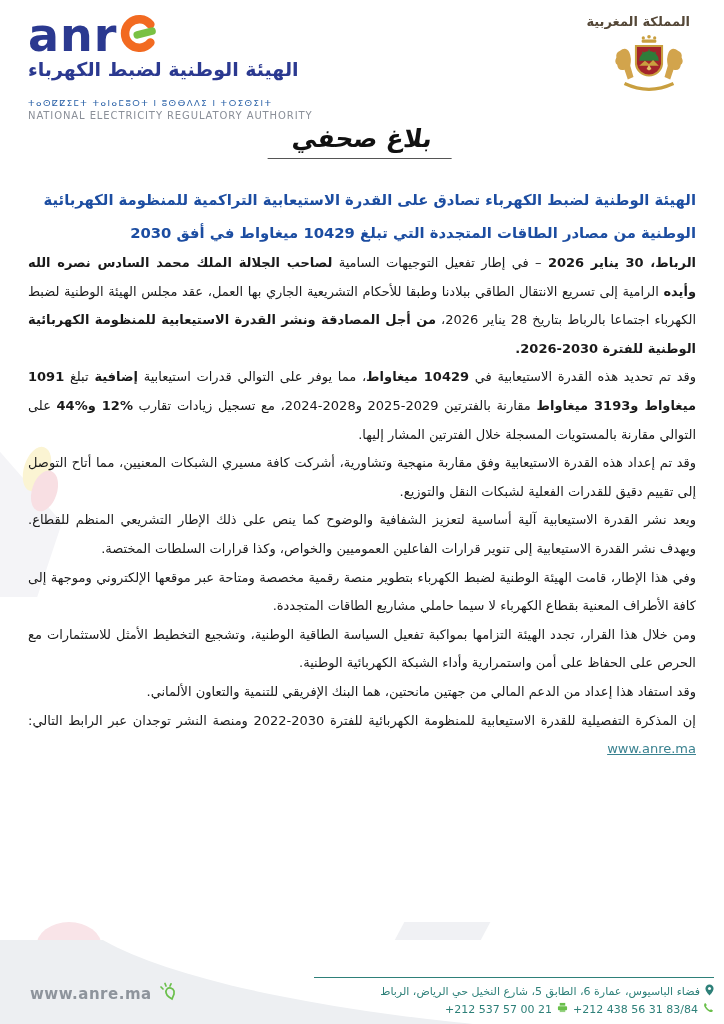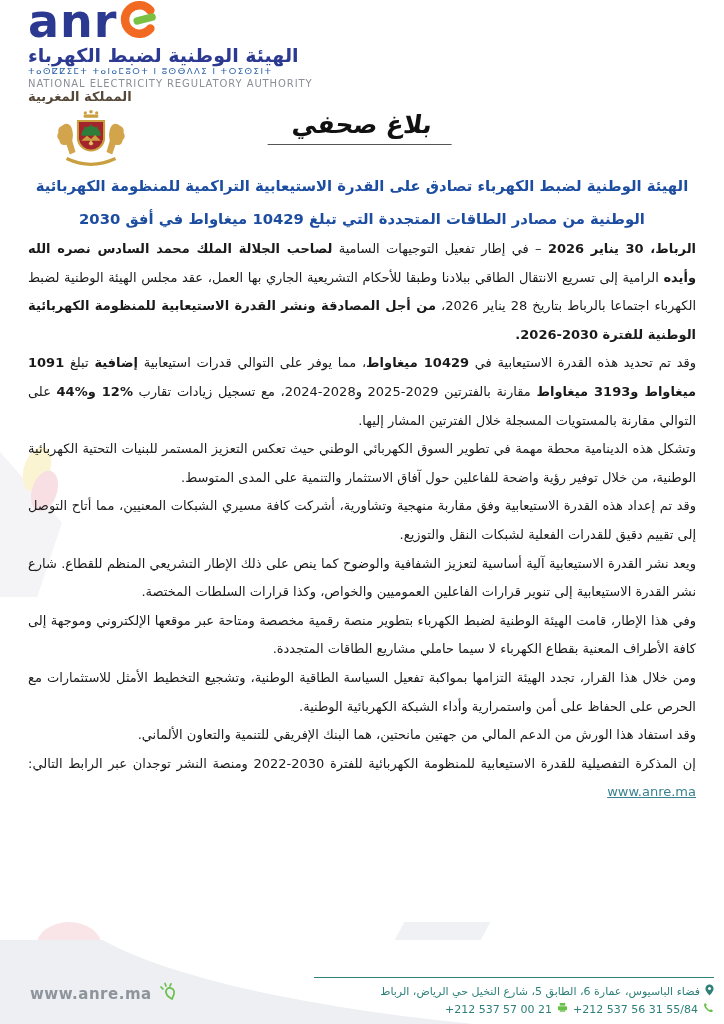--- a/index.html
+++ b/index.html
@@ -1,39 +1,39 @@
 <!DOCTYPE html>
 <html lang="ar"><head>
 <meta charset="utf-8">
 <style>
   html,body{margin:0;padding:0;background:#888;}
   .page{position:relative;width:724px;height:1024px;background:#ffffff;margin:0 auto;
         overflow:hidden;font-family:"DejaVu Sans",sans-serif;}
   .content{position:absolute;left:28px;right:28px;top:0;}
 
   
-  header{display:flex;justify-content:space-between;align-items:flex-start;height:100px;flex-direction:column;}
+  header{display:flex;justify-content:space-between;align-items:flex-start;padding-top:14px;height:100px;}
   .logo-block{display:flex;flex-direction:column;align-items:flex-start;line-height:1;}
   .logo-word{display:flex;align-items:flex-end;}
   .logo-anr{font-size:46px;font-weight:bold;color:#2b3990;letter-spacing:1px;line-height:0.82;}
   .logo-e{margin-left:2px;}
   .logo-ar{font-size:19px;font-weight:bold;color:#2b3990;margin-top:5px;direction:rtl;}
-  .logo-tif{font-size:8.5px;color:#2b62a8;margin-top:2px;letter-spacing:1.5px;}
+  .logo-tif{font-size:8.5px;color:#2b62a8;margin-top:20px;letter-spacing:1.5px;}
   .logo-en{font-size:10px;color:#8a8f98;margin-top:3px;letter-spacing:0.9px;}
   .kingdom-block{display:flex;flex-direction:column;align-items:flex-end;padding-right:6px;}
   .kingdom-label{font-size:13px;font-weight:bold;color:#554838;direction:rtl;}
   .arms{margin-top:4px;}
 
   
   .title-wrap{text-align:center;margin-top:10px;}
   .press-title{display:inline-block;font-size:25px;font-weight:bold;color:#111;
                transform:skewX(-8deg);border-bottom:1.4px solid #555;padding:0 22px 5px;}
 
   
-  .headline{direction:rtl;text-align:center;color:#1c4da1;font-weight:bold;
+  .headline{direction:rtl;text-align:right;color:#1c4da1;font-weight:bold;
             font-size:14.8px;line-height:33px;margin-top:24px;}
 
   
   #paragraphs{direction:rtl;text-align:justify;color:#1a1a1a;
               font-size:13px;line-height:28.6px;}
   #paragraphs p{margin:0;}
   #paragraphs .b{font-weight:bold;}
   a.doc-link{color:#3a8290;text-decoration:underline;cursor:pointer;}
 
   
@@ -127,26 +127,25 @@
 
     <div class="title-wrap">
       <span class="press-title">بلاغ صحفي</span>
     </div>
 
     <div class="headline">الهيئة الوطنية لضبط الكهرباء تصادق على القدرة الاستيعابية التراكمية للمنظومة الكهربائية الوطنية من مصادر الطاقات المتجددة التي تبلغ 10429 ميغاواط في أفق 2030</div>
 
     <div id="paragraphs">
         <p><span class="b">الرباط، 30 يناير 2026</span><span> – في إطار تفعيل التوجيهات السامية </span><span class="b">لصاحب الجلالة الملك محمد السادس نصره الله وأيده</span><span> الرامية إلى تسريع الانتقال الطاقي ببلادنا وطبقا للأحكام التشريعية الجاري بها العمل، عقد مجلس الهيئة الوطنية لضبط الكهرباء اجتماعا بالرباط بتاريخ 28 يناير 2026، </span><span class="b">من أجل المصادقة ونشر القدرة الاستيعابية للمنظومة الكهربائية الوطنية للفترة 2030-2026.</span></p>
         <p><span>وقد تم تحديد هذه القدرة الاستيعابية في </span><span class="b">10429 ميغاواط</span><span>، مما يوفر على التوالي قدرات استيعابية </span><span class="b">إضافية</span><span> تبلغ </span><span class="b">1091 ميغاواط و3193 ميغاواط</span><span> مقارنة بالفترتين 2029-2025 و2028-2024، مع تسجيل زيادات تقارب </span><span class="b">%12 و%44</span><span> على التوالي مقارنة بالمستويات المسجلة خلال الفترتين المشار إليها.</span></p>
-        <p><span>وتشكل هذه الدينامية محطة مهمة في تطوير السوق الكهربائي الوطني حيث تعكس التعزيز المستمر للبنيات التحتية الكهربائية الوطنية، من خلال توفير رؤية واضحة للفاعلين حول آفاق الاستثمار والتنمية على المدى المتوسط.</span></p>
         <p><span>وقد تم إعداد هذه القدرة الاستيعابية وفق مقاربة منهجية وتشاورية، أشركت كافة مسيري الشبكات المعنيين، مما أتاح التوصل إلى تقييم دقيق للقدرات الفعلية لشبكات النقل والتوزيع.</span></p>
-        <p><span>ويعد نشر القدرة الاستيعابية آلية أساسية لتعزيز الشفافية والوضوح كما ينص على ذلك الإطار التشريعي المنظم للقطاع. شارع نشر القدرة الاستيعابية إلى تنوير قرارات الفاعلين العموميين والخواص، وكذا قرارات السلطات المختصة.</span></p>
+        <p><span>ويعد نشر القدرة الاستيعابية آلية أساسية لتعزيز الشفافية والوضوح كما ينص على ذلك الإطار التشريعي المنظم للقطاع. ويهدف نشر القدرة الاستيعابية إلى تنوير قرارات الفاعلين العموميين والخواص، وكذا قرارات السلطات المختصة.</span></p>
         <p><span>وفي هذا الإطار، قامت الهيئة الوطنية لضبط الكهرباء بتطوير منصة رقمية مخصصة ومتاحة عبر موقعها الإلكتروني وموجهة إلى كافة الأطراف المعنية بقطاع الكهرباء لا سيما حاملي مشاريع الطاقات المتجددة.</span></p>
         <p><span>ومن خلال هذا القرار، تجدد الهيئة التزامها بمواكبة تفعيل السياسة الطاقية الوطنية، وتشجيع التخطيط الأمثل للاستثمارات مع الحرص على الحفاظ على أمن واستمرارية وأداء الشبكة الكهربائية الوطنية.</span></p>
-        <p><span>وقد استفاد هذا الورش من الدعم المالي من جهتين مانحتين، هما البنك الإفريقي للتنمية والتعاون الألماني.</span></p>
+        <p><span>وقد استفاد هذا إعداد من الدعم المالي من جهتين مانحتين، هما البنك الإفريقي للتنمية والتعاون الألماني.</span></p>
         <p><span>إن المذكرة التفصيلية للقدرة الاستيعابية للمنظومة الكهربائية للفترة 2030-2022 ومنصة النشر توجدان عبر الرابط التالي: </span><a class="doc-link" href="#">www.anre.ma</a></p>
       </div>
   </div>
 
   <div class="footer-left">
     <span class="footer-site">www.anre.ma</span>
     <span class="icon">
       <svg width="20" height="20" viewBox="0 0 20 20" fill="none" stroke="#6abf4b" stroke-width="1.7" stroke-linecap="round">
         <path d="M15,9 C14,6 10,5 8,7 C6,9 7,13 10,15 L13,17 L15,12 Z"></path>
         <line x1="4" y1="7" x2="2" y2="5"></line>
@@ -166,21 +165,21 @@
         </svg>
       </span>
       <span>فضاء الباسيوس، عمارة 6، الطابق 5، شارع النخيل حي الرياض، الرباط</span>
     </div>
     <div class="f-line">
       <span class="icon">
         <svg width="11" height="11" viewBox="0 0 12 12">
           <path d="M2.5,1 C1.3,1.8 0.8,3 1.5,4.8 C2.5,7.2 4.8,9.5 7.2,10.5 C9,11.2 10.2,10.7 11,9.5 L8.8,7.8 L7.5,8.8 C6,8 4,6 3.2,4.5 L4.2,3.2 Z" fill="#6abf4b"></path>
         </svg>
       </span>
-      <bdi>+212 537 56 31 55/84</bdi>
+      <bdi>+212 438 56 31 83/84</bdi>
       <span class="icon">
         <svg width="11" height="11" viewBox="0 0 12 12">
           <rect x="3" y="1" width="6" height="3" fill="#6abf4b"></rect>
           <rect x="1" y="4.5" width="10" height="4.5" rx="1" fill="#6abf4b"></rect>
           <rect x="3" y="8" width="6" height="3" fill="#6abf4b" opacity="0.7"></rect>
         </svg>
       </span>
       <bdi>+212 537 57 00 21</bdi>
     </div>
   </div>

